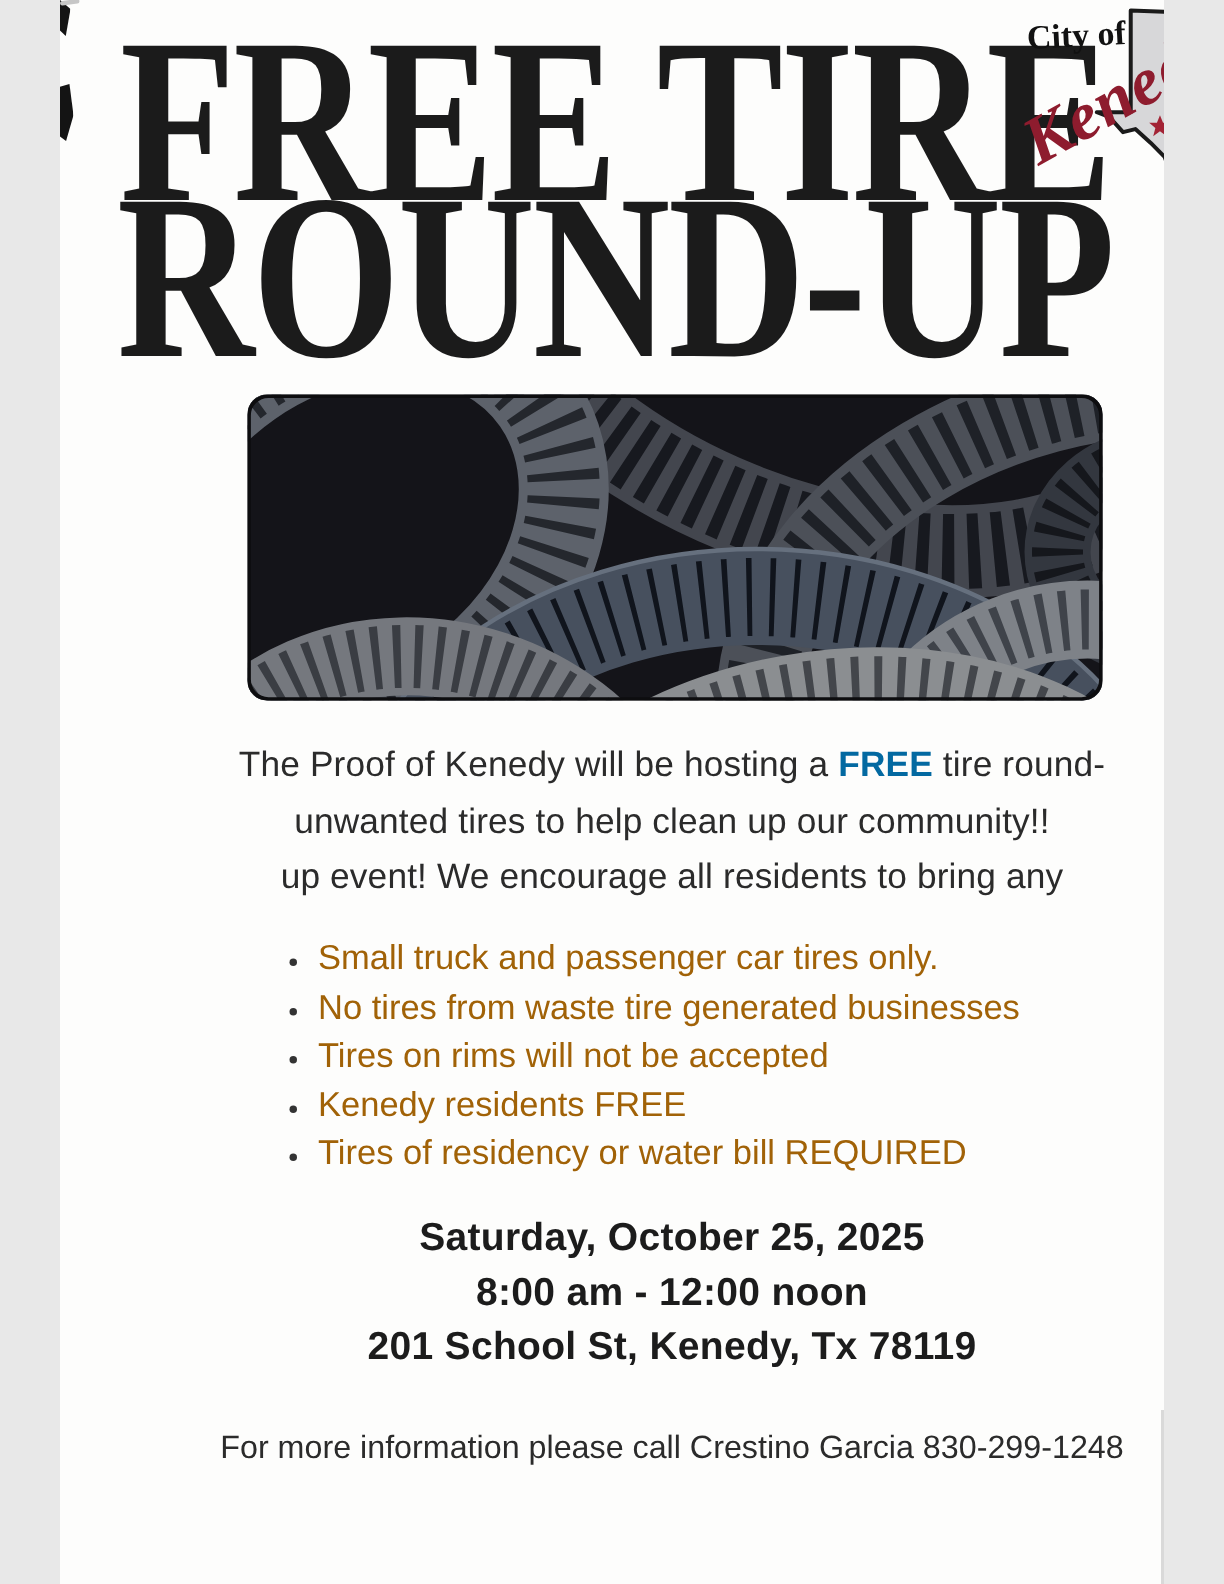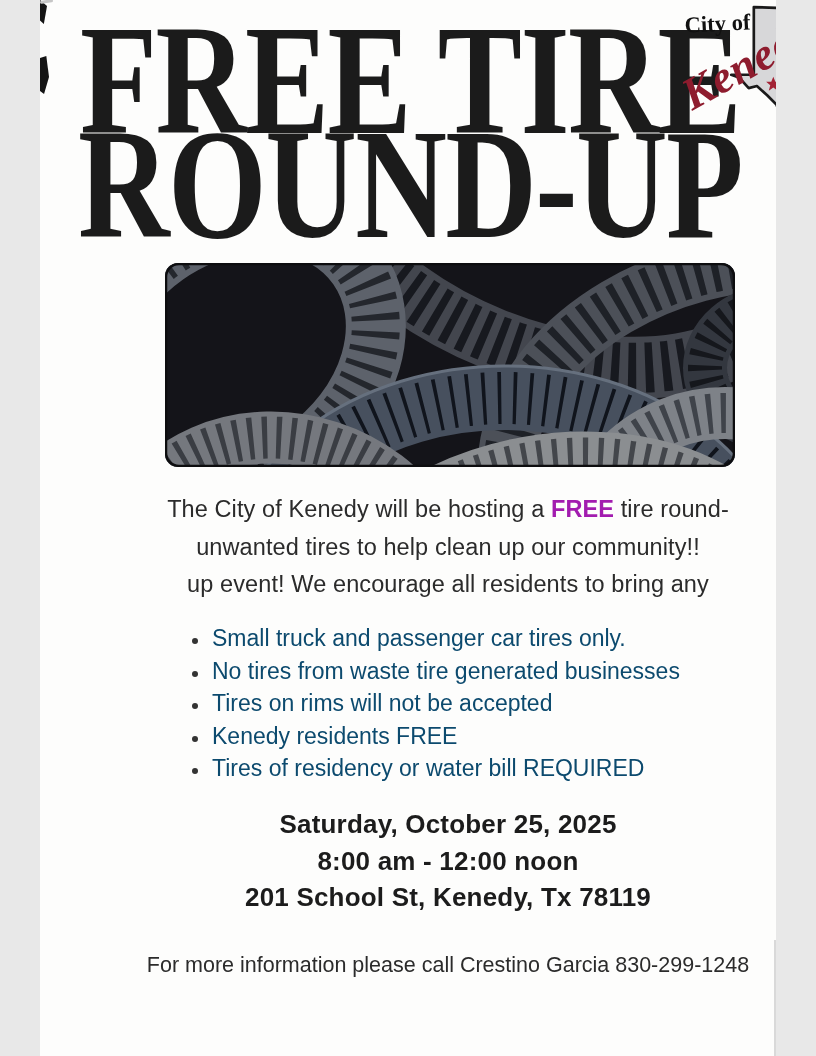--- a/index.html
+++ b/index.html
@@ -42,27 +42,27 @@
   }
 
   
   #intro{
     position:absolute;left:0;top:491px;width:816px;
     text-align:center;
     font-size:23.5px;line-height:37.5px;
     color:#2b2b2b;
     letter-spacing:.1px;
   }
-  #intro b{font-weight:700;color:#a21caf;}
+  #intro b{font-weight:700;color:#0369a1;}
 
   
   #rules{
     position:absolute;left:170px;top:622px;margin:0;padding:0;
     font-size:23px;line-height:32.6px;
-    color:#0c4a6e;
+    color:#a16207;
     list-style-position:outside;
   }
   #rules li{margin:0;padding-left:2px;}
   #rules li::marker{color:#333;font-size:19px;}
 
   
   #event{
     position:absolute;left:0;top:806px;width:816px;
     text-align:center;
     font-weight:700;
@@ -153,21 +153,21 @@
 
       <g transform="rotate(-10 380 300)">
         <ellipse cx="380" cy="365" rx="235" ry="165" fill="none" stroke="#8b8e91" stroke-width="56"></ellipse>
         <ellipse cx="380" cy="365" rx="235" ry="165" fill="none" stroke="#43464b" stroke-width="44" stroke-dasharray="5 10"></ellipse>
       </g>
     </g>
     <rect x="1" y="1" width="568" height="202" rx="13" fill="none" stroke="#0d0d0f" stroke-width="2.5"></rect>
   </svg>
 
   <div id="intro">
-    <div><span>The City of Kenedy will be hosting a </span><b>FREE</b><span> tire round-</span></div>
+    <div><span>The Proof of Kenedy will be hosting a </span><b>FREE</b><span> tire round-</span></div>
     <div>unwanted tires to help clean up our community!!</div>
     <div>up event! We encourage all residents to bring any</div>
   </div>
 
   <ul id="rules">
     <li>Small truck and passenger car tires only.</li>
     <li>No tires from waste tire generated businesses</li>
     <li>Tires on rims will not be accepted</li>
     <li>Kenedy residents FREE</li>
     <li>Tires of residency or water bill REQUIRED</li>

